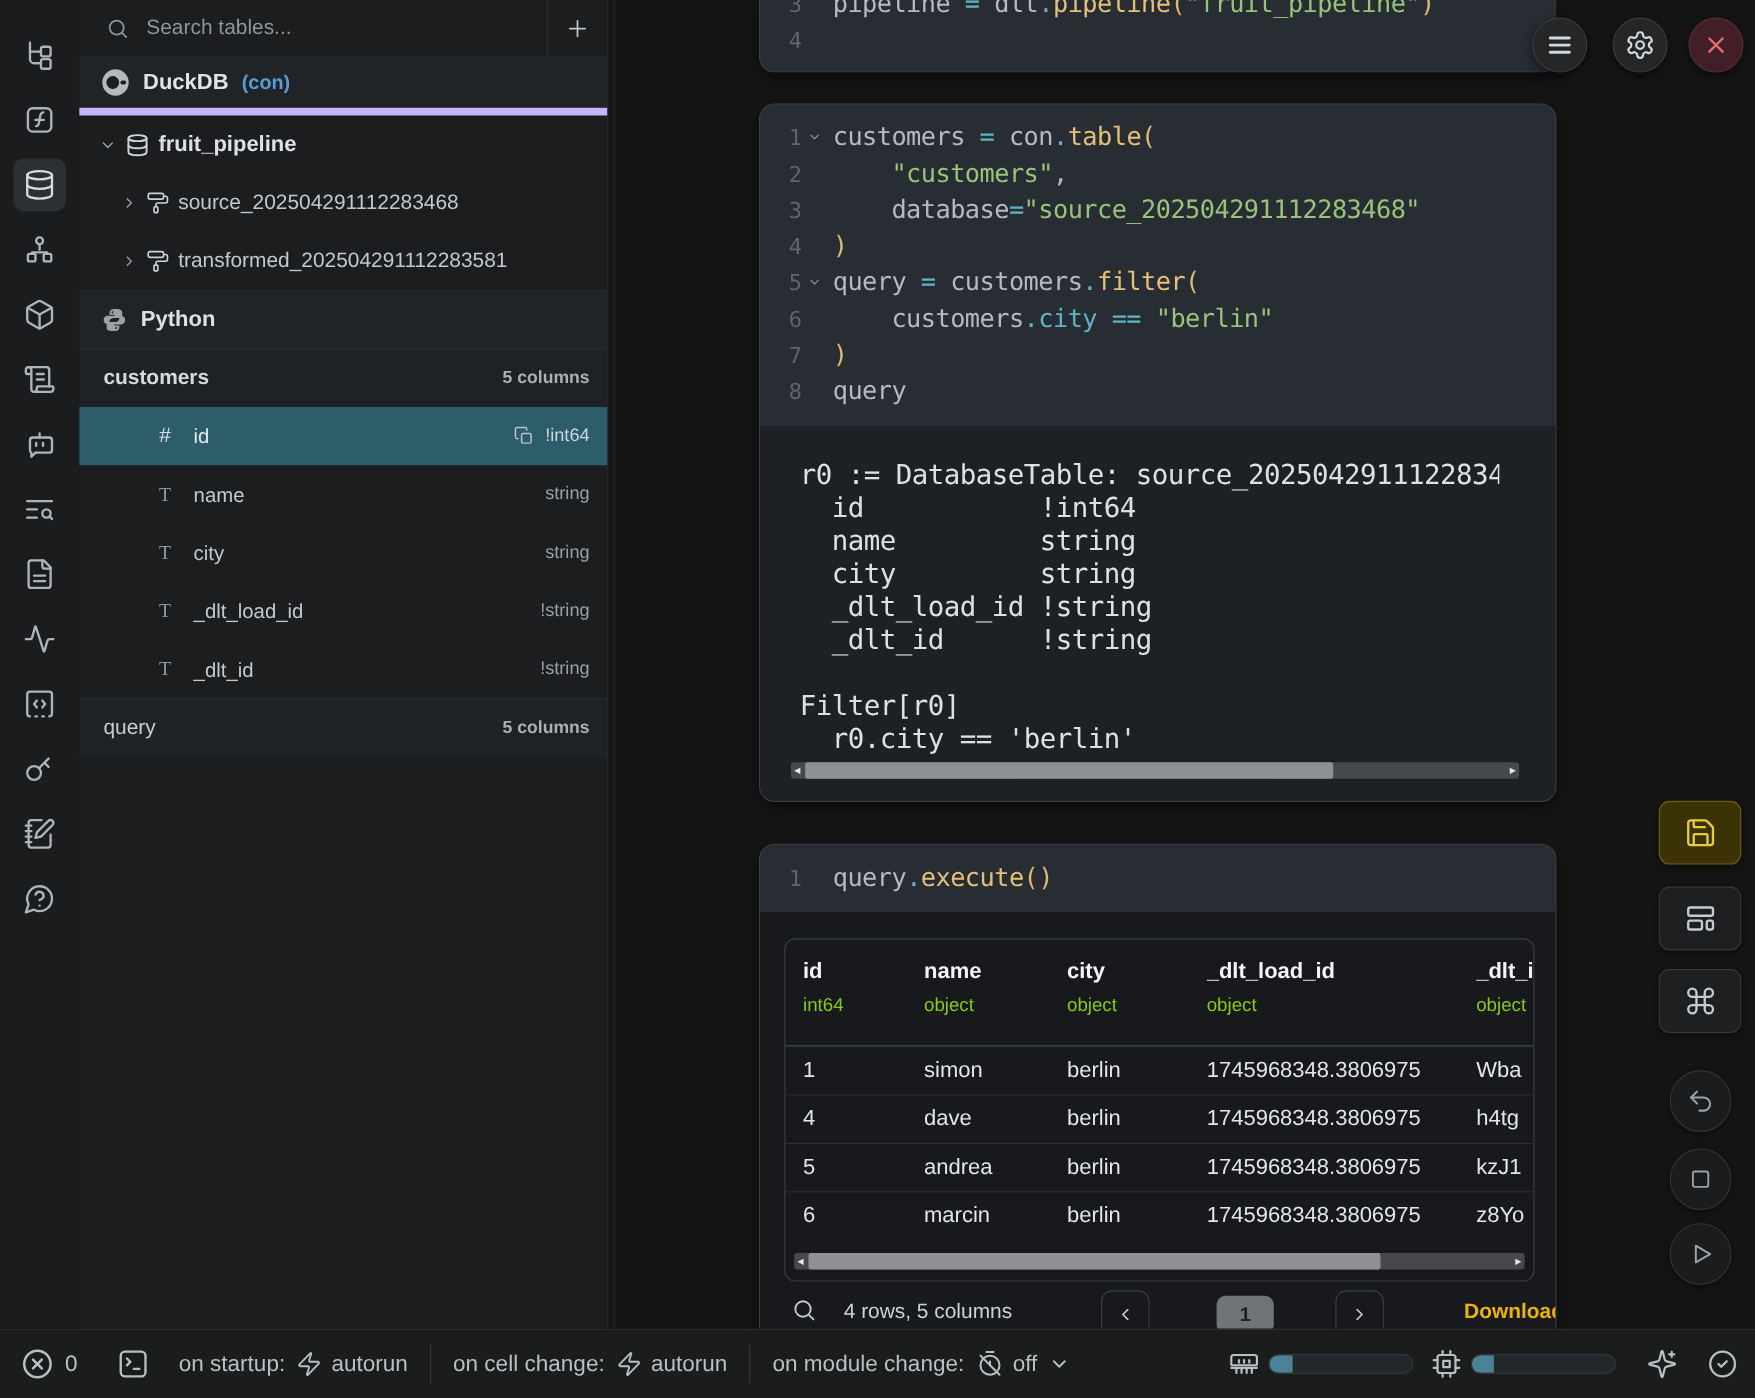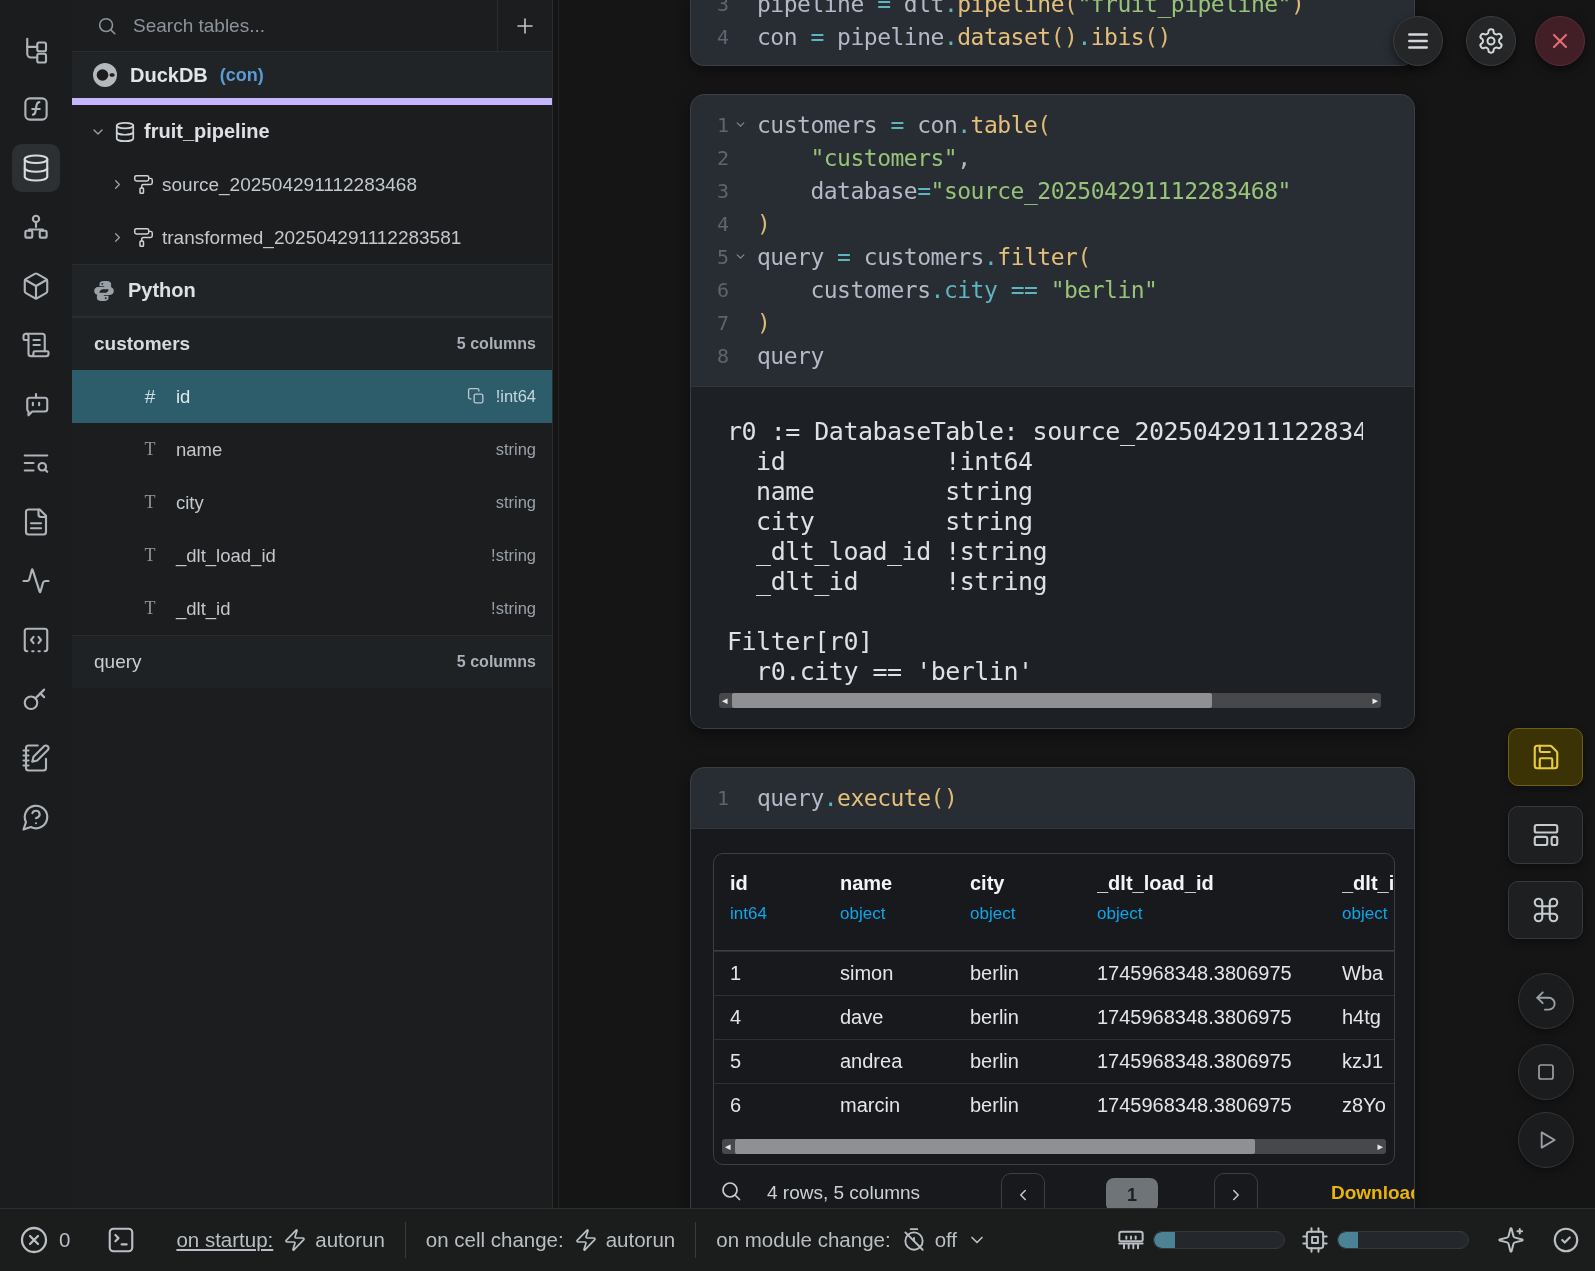--- a/index.html
+++ b/index.html
@@ -81,21 +81,21 @@
   .hscroll { position:relative; margin:6px 33px 0 28px; height:15px; background:#46484b; border-radius:3px; }
   .hs-thumb { position:absolute; left:13px; top:0; bottom:0; width:480px; background:#8e9093; border-radius:2px; }
   .hs-ar { position:absolute; top:1px; font-size:11px; color:#e8e8e8; }
   .hs-ar.l { left:3px; } .hs-ar.r { right:3px; }
 
   .out3 { background:#17191d; border-top:1px solid #32363c; padding-top:24px; height:100%; }
   .rtable { margin:0 19px 0 22px; border:1px solid #3a3f46; border-radius:10px; overflow:hidden; }
   .rt-header { display:grid; grid-template-columns:110px 130px 127px 245px 1fr;
     padding:18px 0 26px 16px; border-bottom:1px solid #3b4046; }
   .rt-hname { font-weight:bold; font-size:20px; color:#f2f4f6; white-space:nowrap; overflow:hidden; }
-  .rt-htype { font-size:17px; color:#0ea5e9; margin-top:9px; white-space:nowrap; overflow:hidden; }
+  .rt-htype { font-size:17px; color:#84cc16; margin-top:9px; white-space:nowrap; overflow:hidden; }
   .rt-body .rt-row { display:grid; grid-template-columns:110px 130px 127px 245px 1fr;
     height:44px; align-items:center; border-top:1px solid #2c2f34; padding-left:16px;
     font-size:20px; color:#e2e5e9; }
   .rt-cell { white-space:nowrap; overflow:hidden; }
   .rt-scroll { margin:12px 8px 10px; }
   .rt-footer { position:relative; height:46px; margin-top:8px; color:#ccd1d6; }
   .rf-mag { position:absolute; left:28px; top:6px; color:#c6cbd0; }
   .rf-sum { position:absolute; left:76px; top:9px; font-size:19px; }
   .rf-btn { position:absolute; top:0; width:44px; height:44px; border:1px solid #3a3f46;
     border-radius:10px; display:flex; align-items:center; justify-content:center; color:#c6cbd0; }
@@ -404,21 +404,20 @@
     <div class="cell cell1">
       <div class="code-pad">
           <div class="code-line">
             <span class="gutter">3</span>
             <span class="fold"></span>
             <span class="code"><span class="tk-v">pipeline </span><span class="tk-o">= </span><span class="tk-v">dlt</span><span class="tk-o">.</span><span class="tk-f">pipeline</span><span class="tk-p">(</span><span class="tk-s">"fruit_pipeline"</span><span class="tk-p">)</span></span>
           </div>
           <div class="code-line">
             <span class="gutter">4</span>
             <span class="fold"></span>
-            <span class="code"><span class="tk-v">con </span><span class="tk-o">= </span><span class="tk-v">pipeline</span><span class="tk-o">.</span><span class="tk-f">dataset</span><span class="tk-p">()</span><span class="tk-o">.</span><span class="tk-f">ibis</span><span class="tk-p">()</span></span>
           </div>
         </div>
     </div>
 
     <div class="cell cell2">
       <div class="code-pad">
           <div class="code-line">
             <span class="gutter">1</span>
             <span class="fold">
               <svg width="13" height="13" viewBox="0 0 24 24">
@@ -649,21 +648,21 @@
       </svg>
     </span>
   <span style="margin-left:9px;">0</span>
   <span class="sbr-ic" style="margin-left:36px;">
       <svg width="30" height="30" viewBox="0 0 24 24" class="st">
         <rect x="3" y="3" width="18" height="18" rx="3"></rect>
         <path d="m7.5 8 2.5 2.5L7.5 13"></path>
         <path d="M12.5 15.5h4"></path>
       </svg>
     </span>
-  <span style="margin-left:40px;text-decoration:underline;">on startup:</span>
+  <span style="margin-left:26px;">on startup:</span>
   <span class="sbr-ic" style="margin-left:10px;">
       <svg width="24" height="24" viewBox="0 0 24 24" class="st">
         <path d="M4 14a1 1 0 0 1-.78-1.63l9.9-10.2a.5.5 0 0 1 .86.46l-1.92 6.02A1 1 0 0 0 13 10h7a1 1 0 0 1 .78 1.63l-9.9 10.2a.5.5 0 0 1-.86-.46l1.92-6.02A1 1 0 0 0 11 14z"></path>
       </svg>
     </span>
   <span style="margin-left:8px;">autorun</span>
   <span class="sbr-div"></span>
   <span>on cell change:</span>
   <span class="sbr-ic" style="margin-left:10px;">
       <svg width="24" height="24" viewBox="0 0 24 24" class="st">

